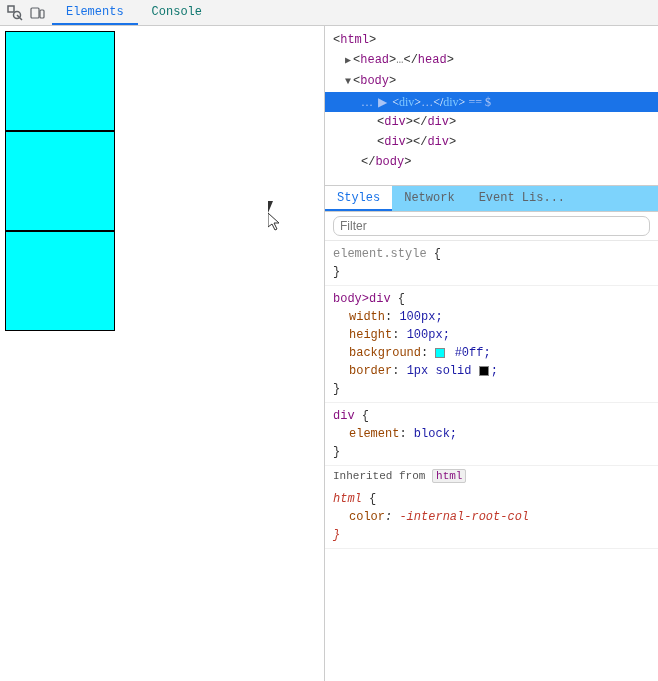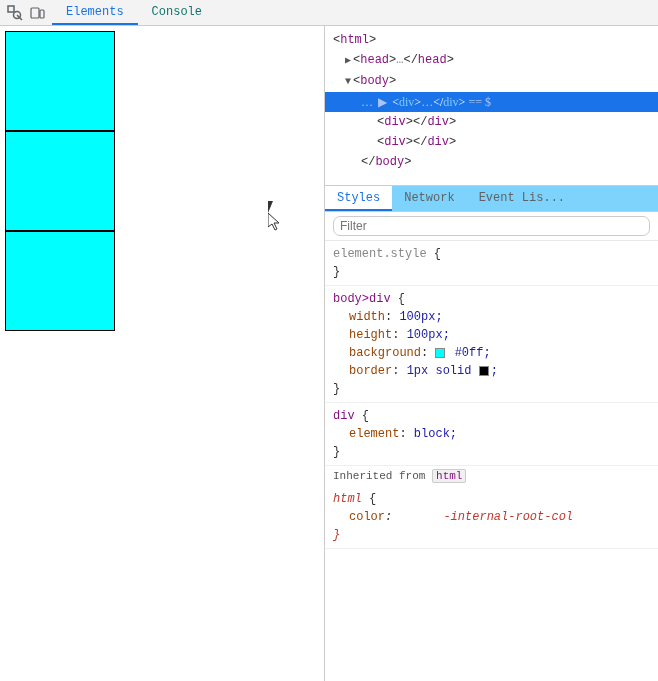--- a/index.html
+++ b/index.html
@@ -372,21 +372,21 @@
         Inherited from <span class="inherited-tag">html</span>
       </div>
 
       <div class="style-rule">
         <div class="rule-line">
           <span class="rule-selector" style="color:#c0392b; font-style:italic;">html</span>
           <span class="rule-brace"> {</span>
         </div>
         <div class="rule-line">
           <span class="rule-property" style="color:#994500; ">color</span><span class="rule-colon" style="font-style:italic;">:</span>
-          <span class="rule-value" style="color:#c0392b; font-style:italic;margin-left:44px;"> -internal-root-col</span>
+          <span class="rule-value" style="color:#c0392b; font-style:italic;"> -internal-root-col</span>
         </div>
         <div class="rule-line">
           <span class="rule-brace" style="color:#c0392b; font-style:italic;">}</span>
         </div>
       </div>
 
     </div>
   </div>
 </div>
 

